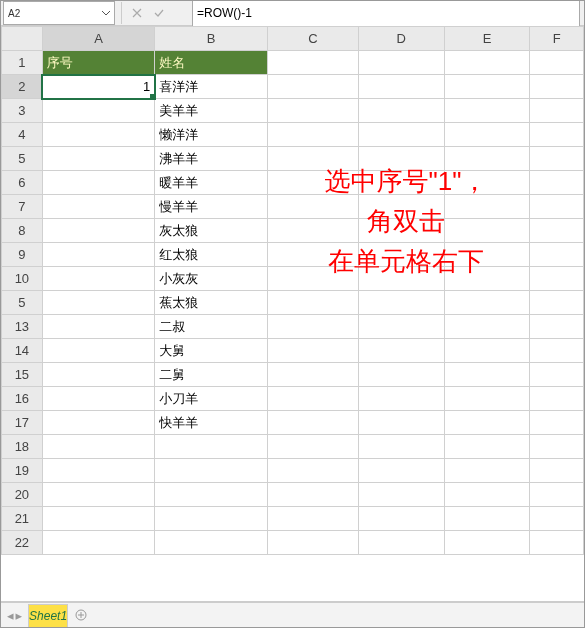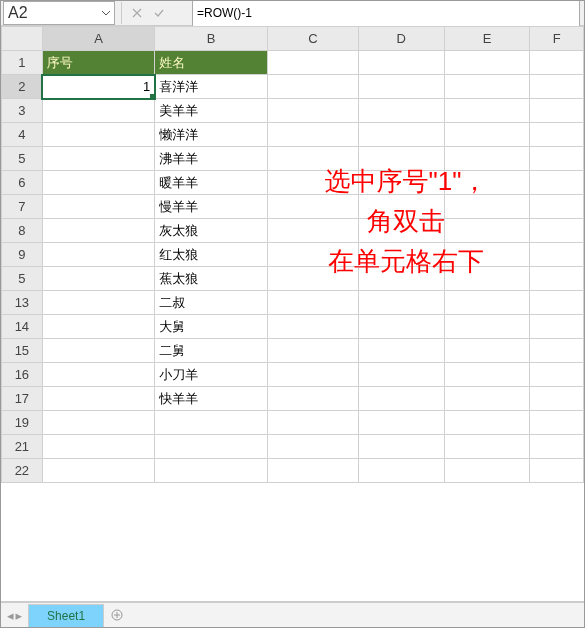--- a/index.html
+++ b/index.html
@@ -1,21 +1,21 @@
 <!DOCTYPE html>
 <html><head>
 <meta charset="utf-8">
 <style>
   html,body{margin:0;padding:0;font-family:"Microsoft YaHei",Arial,sans-serif;font-size:13px;color:#000;background:#fff;}
   .app{width:585px;height:628px;position:relative;background:#fff;overflow:hidden;border:1px solid #999;box-sizing:border-box;}
 
   
   .topbar{display:flex;align-items:center;height:24px;background:#f0f0f0;border-bottom:1px solid #ccc;}
   .namebox{display:flex;align-items:center;width:110px;height:22px;background:#fff;border:1px solid #aaa;margin:1px 2px;}
-  .namebox-txt{flex:1;padding:0 4px;font-size:16px;color:#333;}
+  .namebox-txt{flex:1;padding:0 4px;font-size:10px;color:#333;}
   .namebox-caret{width:16px;height:22px;display:flex;align-items:center;justify-content:center;color:#555;}
   .namebox-caret svg{display:block;}
   .vdiv{width:1px;height:22px;background:#ccc;margin:0 4px;}
   .fxicon{width:18px;height:18px;display:flex;align-items:center;justify-content:center;margin:0 2px;color:#888;}
   .fxicon.fx{font-style:italic;font-family:"Times New Roman",serif;font-size:14px;color:#555;margin-top:39px;}
   .formula{flex:1;height:22px;line-height:22px;background:#fff;border:1px solid #aaa;margin:1px 4px 1px 0;padding:12px 4px;font-size:12px;}
 
   
   .grid{position:relative;height:575px;overflow:hidden;border-bottom:1px solid #ccc;}
   table{border-collapse:collapse;table-layout:fixed;width:100%;}
@@ -38,21 +38,21 @@
   col.cE{width:80px;}
   col.cF{width:50px;}
 
   
   .annot{position:absolute;left:265px;top:135px;width:280px;color:#ff0000;font-size:26px;line-height:40px;text-align:center;pointer-events:none;}
 
   
   .tabs{position:absolute;bottom:0;left:0;right:0;height:24px;display:flex;align-items:center;background:#f3f3f3;border-top:1px solid #ccc;}
   .navbtns{display:flex;align-items:center;gap:2px;margin:0 6px;color:#999;}
   .navbtns span{display:inline-block;}
-  .tab{height:22px;line-height:22px;padding:0 18px;background:#7dd3fc;border:1px solid #ccc;border-bottom:none;font-size:12px;color:#217346;margin-right:2px;}
+  .tab{height:22px;line-height:22px;padding:0 0;background:#fde047;border:1px solid #ccc;border-bottom:none;font-size:12px;color:#217346;margin-right:2px;font-style:italic;}
   .addtab{width:22px;height:22px;display:flex;align-items:center;justify-content:center;color:#888;}
   .addtab svg{display:block;}
 </style>
 </head>
 <body>
 
 <div class="app">
 
   <div class="topbar">
     <div class="namebox">
@@ -176,20 +176,29 @@
           <tr>
             <td class="rowhead">9</td>
             <td class="cell"></td>
             <td class="cell">红太狼</td>
             <td class="cell"></td>
             <td class="cell"></td>
             <td class="cell"></td>
             <td class="cell"></td>
           </tr>
           <tr>
+            <td class="rowhead">10</td>
+            <td class="cell"></td>
+            <td class="cell">小灰灰</td>
+            <td class="cell"></td>
+            <td class="cell"></td>
+            <td class="cell"></td>
+            <td class="cell"></td>
+          </tr>
+          <tr>
             <td class="rowhead">5</td>
             <td class="cell"></td>
             <td class="cell">蕉太狼</td>
             <td class="cell"></td>
             <td class="cell"></td>
             <td class="cell"></td>
             <td class="cell"></td>
           </tr>
           <tr>
             <td class="rowhead">13</td>
@@ -230,21 +239,39 @@
           <tr>
             <td class="rowhead">17</td>
             <td class="cell"></td>
             <td class="cell">快羊羊</td>
             <td class="cell"></td>
             <td class="cell"></td>
             <td class="cell"></td>
             <td class="cell"></td>
           </tr>
           <tr>
+            <td class="rowhead">18</td>
+            <td class="cell"></td>
+            <td class="cell"></td>
+            <td class="cell"></td>
+            <td class="cell"></td>
+            <td class="cell"></td>
+            <td class="cell"></td>
+          </tr>
+          <tr>
             <td class="rowhead">19</td>
+            <td class="cell"></td>
+            <td class="cell"></td>
+            <td class="cell"></td>
+            <td class="cell"></td>
+            <td class="cell"></td>
+            <td class="cell"></td>
+          </tr>
+          <tr>
+            <td class="rowhead">20</td>
             <td class="cell"></td>
             <td class="cell"></td>
             <td class="cell"></td>
             <td class="cell"></td>
             <td class="cell"></td>
             <td class="cell"></td>
           </tr>
           <tr>
             <td class="rowhead">21</td>
             <td class="cell"></td>

